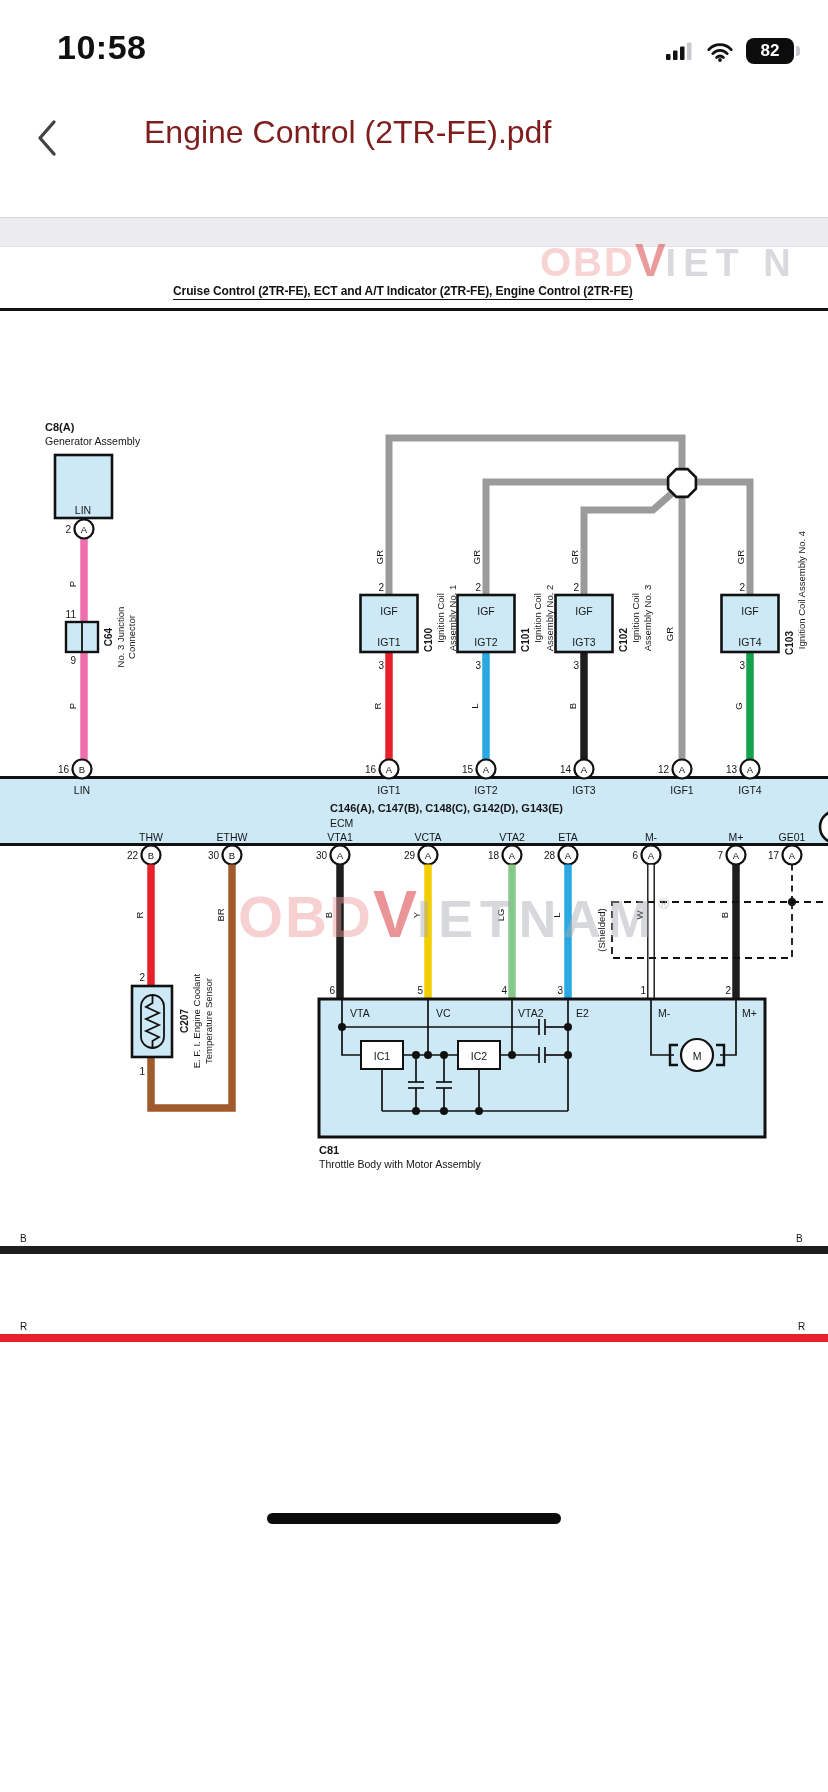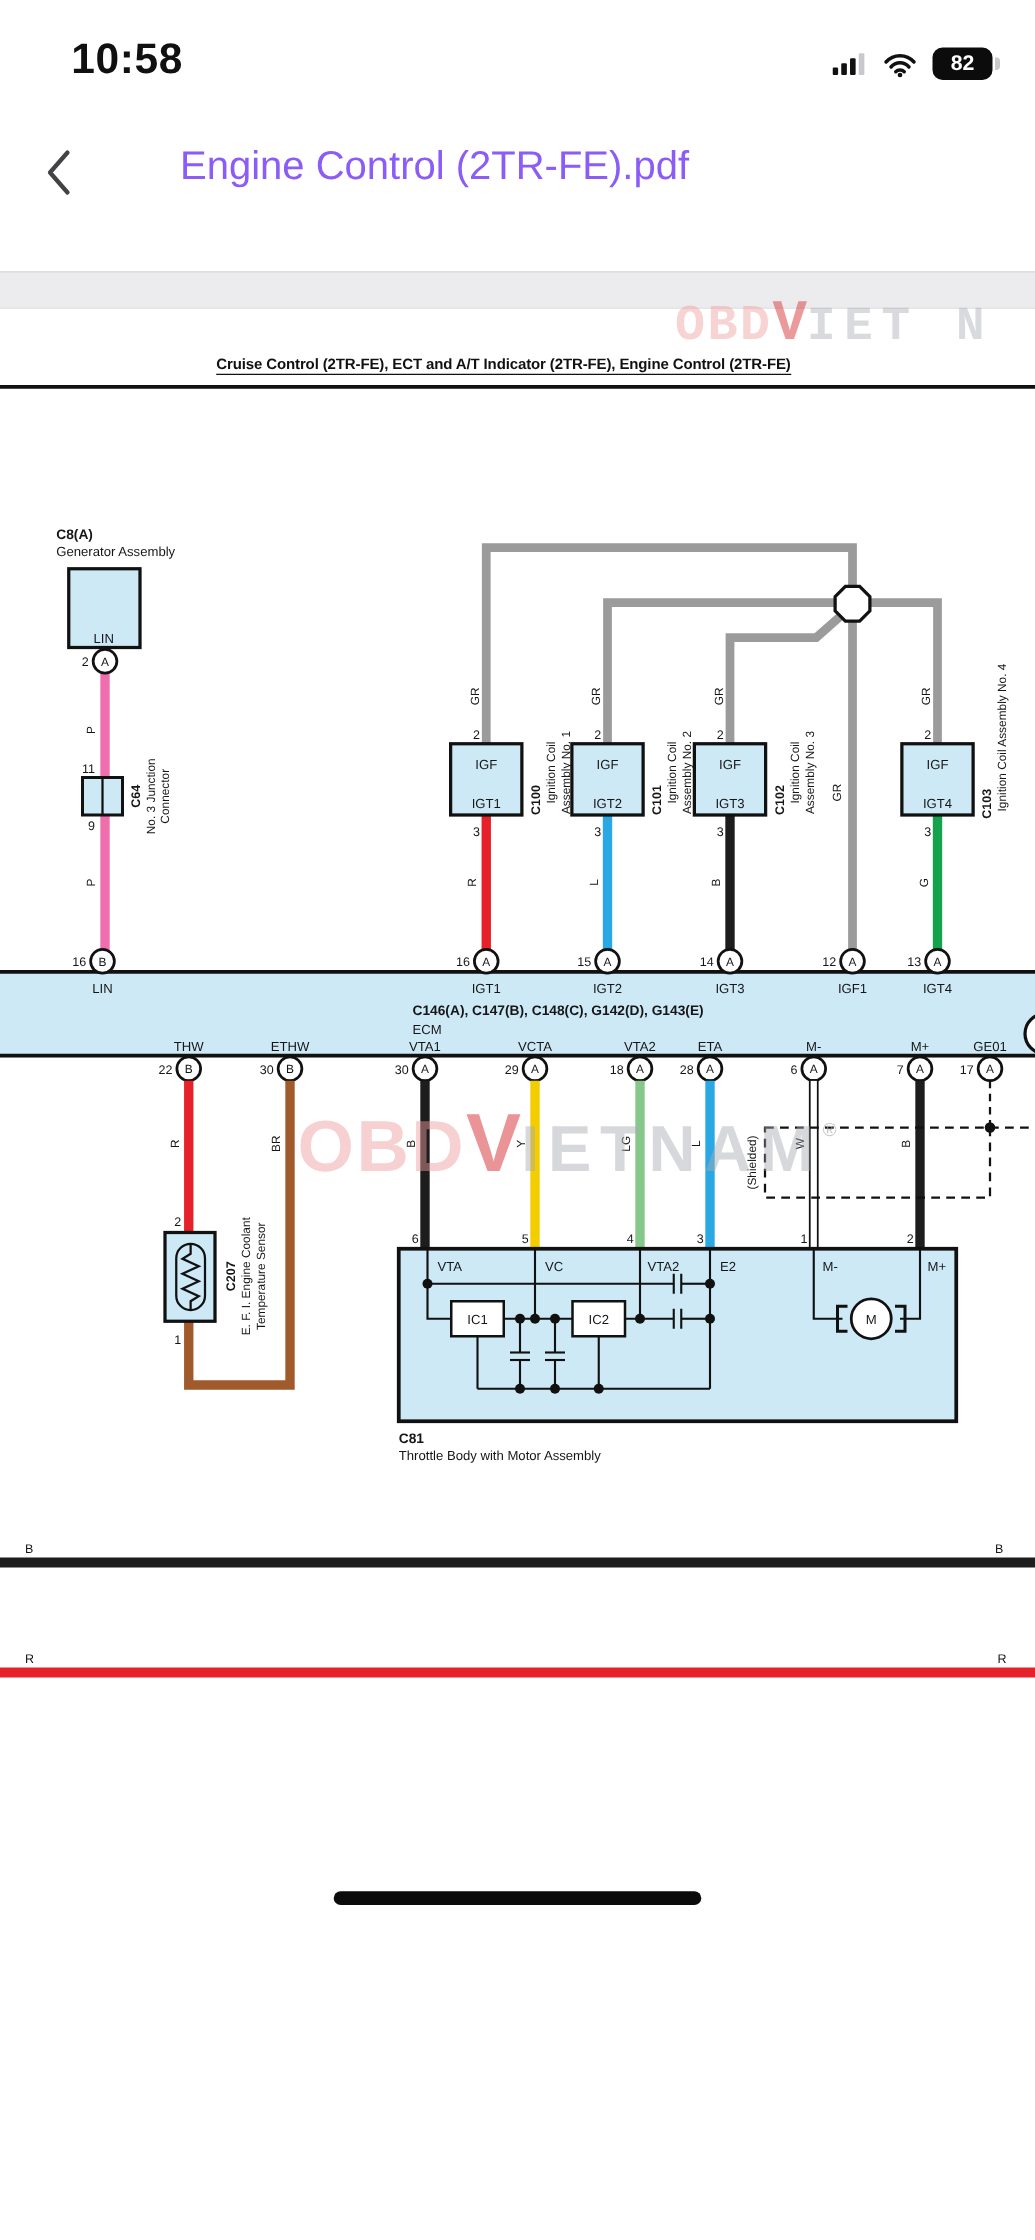--- a/index.html
+++ b/index.html
@@ -6,29 +6,29 @@
   .phone{position:relative;width:828px;height:1540px;background:#fff;overflow:hidden;
          font-family:"Liberation Sans",sans-serif;}
   
   .time{position:absolute;top:28px;left:57px;font-size:34px;font-weight:700;color:#101010;letter-spacing:.5px;}
   .status-icons{position:absolute;top:38px;right:34px;display:flex;align-items:center;gap:12px;}
   .battery{position:relative;width:48px;height:26px;background:#0c0c0c;border-radius:8px;
            color:#fff;font-size:17px;font-weight:700;display:flex;align-items:center;justify-content:center;}
   .battery:after{content:"";position:absolute;right:-6px;top:8px;width:4px;height:10px;background:#c9c9cd;border-radius:0 3px 3px 0;}
   
   .hdr-back{position:absolute;top:118px;left:34px;width:26px;height:40px;cursor:pointer;}
-  .hdr-title{position:absolute;top:114px;left:144px;font-size:32px;color:#8b5cf6;white-space:nowrap;}
+  .hdr-title{position:absolute;top:114px;left:144px;font-size:32px;color:#7f1d1d;white-space:nowrap;}
   .page-sep{position:absolute;top:217px;left:0;width:828px;height:28px;background:#ececee;
             border-top:1px solid #d8d8da;border-bottom:1px solid #e2e2e4;}
   
   .pdf-title{position:absolute;top:284px;left:133px;font-size:12px;font-weight:700;color:#111;
              border-bottom:1.2px solid #111;padding-bottom:1px;letter-spacing:-.1px;white-space:nowrap;margin-left:40px;}
   
   .wm{position:absolute;white-space:nowrap;pointer-events:none;}
-  .wm-tr{top:233px;left:540px;opacity:.8;font-family:Liberation Mono, monospace;}
+  .wm-tr{top:233px;left:540px;opacity:.8;}
   .wm-c{top:876px;left:238px;opacity:.85;}
   .wm .ob{font-weight:800;color:rgba(236,154,156,.55);letter-spacing:2px;}
   .wm .v{font-weight:800;color:rgba(216,62,66,.65);}
   .wm .rest{font-weight:800;color:rgba(170,172,176,.55);letter-spacing:7px;}
   .wm .reg{font-size:15px;color:rgba(170,172,176,.8);vertical-align:28px;}
   .wm-tr .ob{font-size:40px;}.wm-tr .v{font-size:46px;}.wm-tr .rest{font-size:38px;}
   .wm-c .ob{font-size:58px;}.wm-c .v{font-size:66px;}.wm-c .rest{font-size:52px;}
   .wm-tag{position:absolute;top:936px;left:296px;font-size:17px;font-weight:700;letter-spacing:4.5px;
           color:rgba(176,179,183,.75);pointer-events:none;}
   .page-num{position:absolute;top:1568px;left:0;width:828px;text-align:center;

